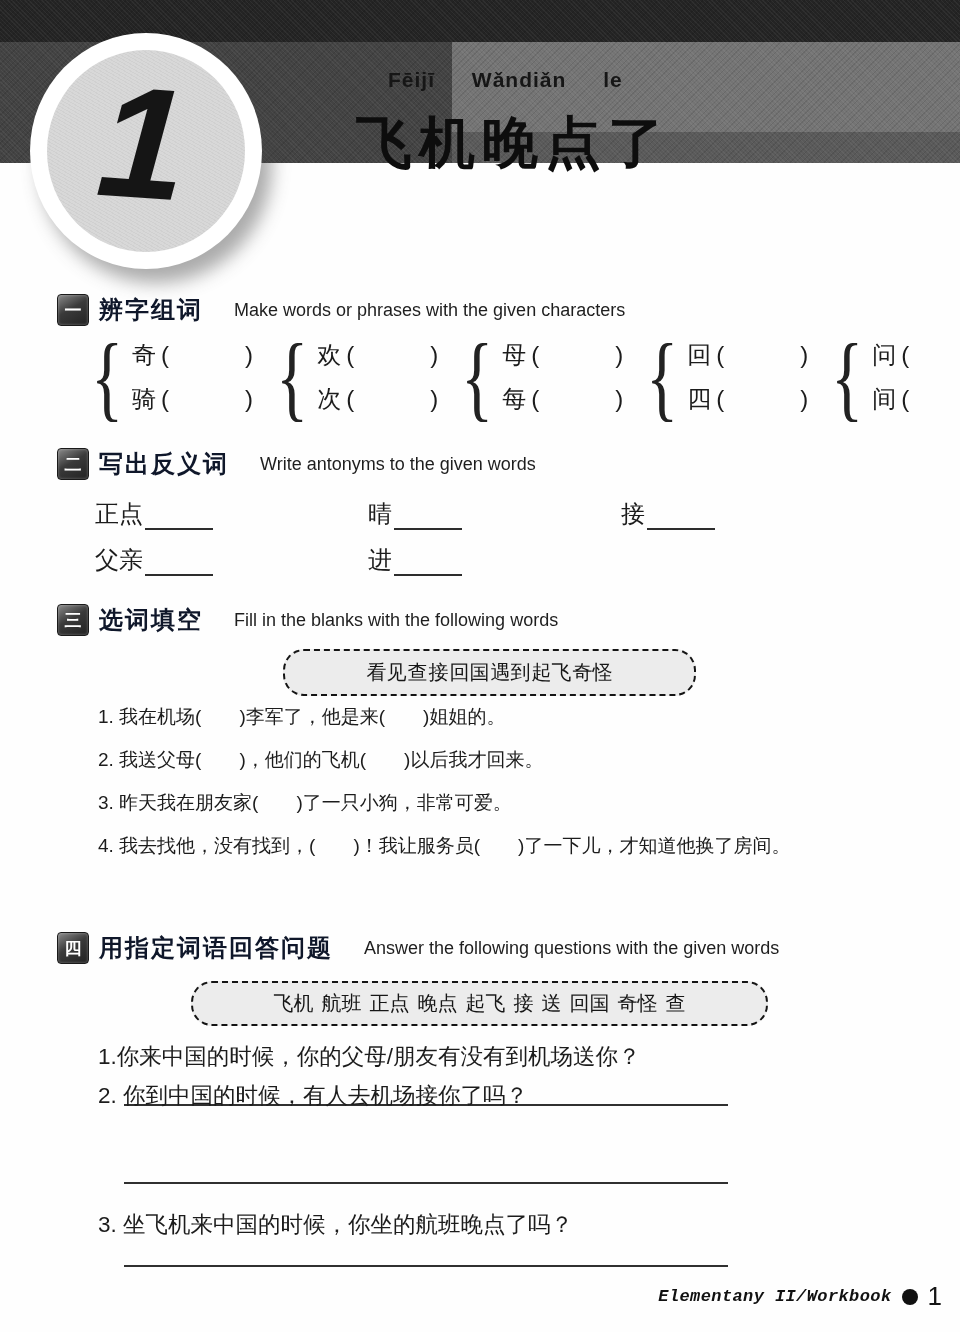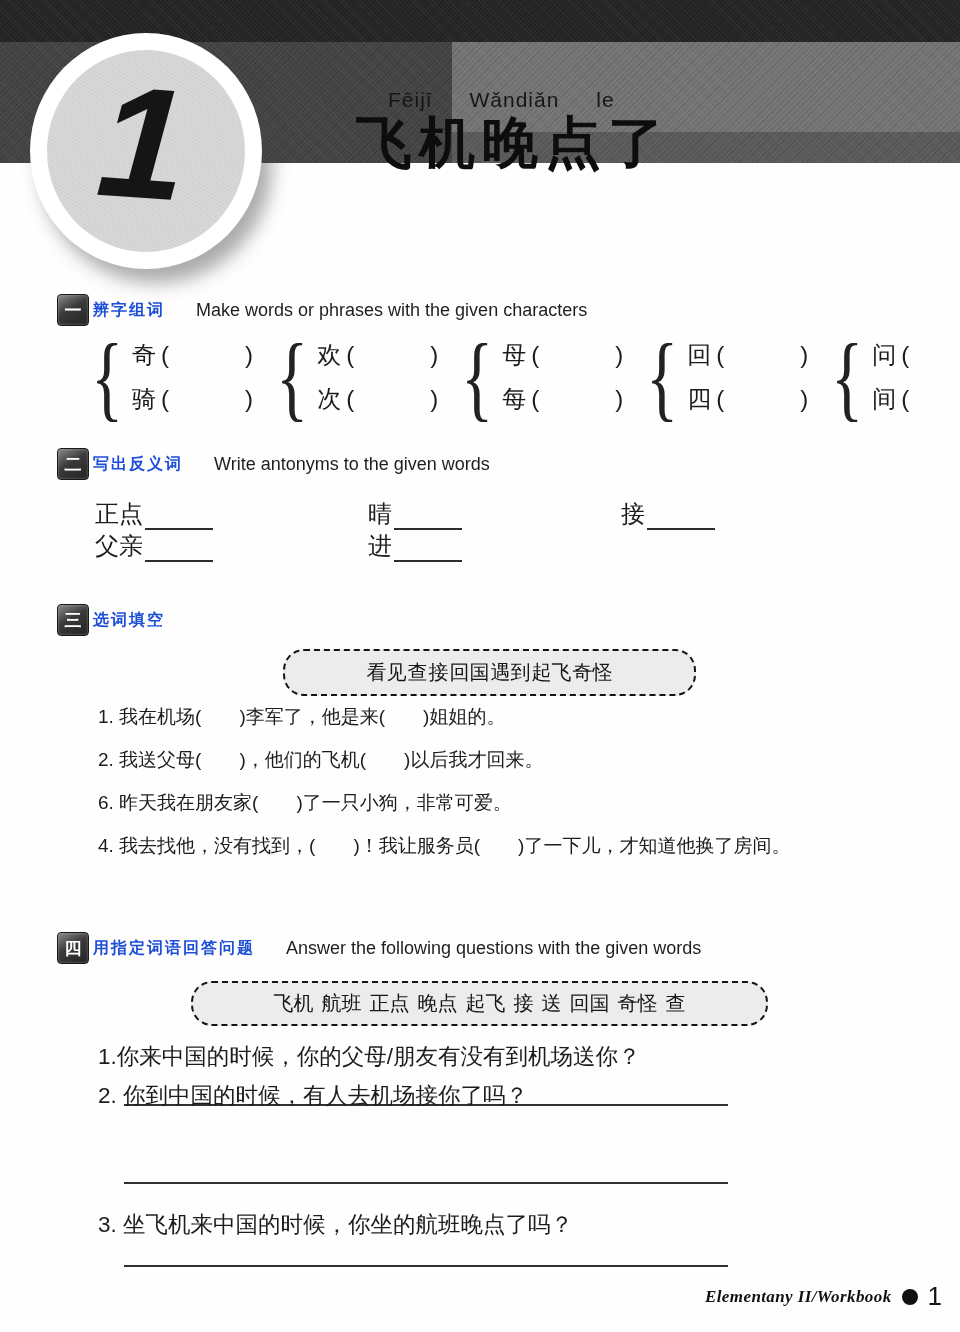--- a/index.html
+++ b/index.html
@@ -16,32 +16,32 @@
       repeating-linear-gradient(-45deg, rgba(0,0,0,0.10) 0 1px, transparent 1px 4px);}
 
   .badge{position:absolute;left:30px;top:33px;width:232px;height:236px;background:#ffffff;
          border-radius:50%;box-shadow:10px 14px 18px rgba(70,70,70,.45);}
   .badge-inner{position:absolute;inset:17px;background:#d8d8d8;border-radius:50%;
          display:flex;align-items:center;justify-content:center;
          background-image:repeating-linear-gradient(30deg, rgba(0,0,0,0.04) 0 1px, transparent 1px 3px);}
   .lesson-number{font-size:158px;line-height:1;font-weight:700;font-style:italic;
          color:#151515;transform:rotate(4deg) translate(-4px,-8px);}
 
-  .pinyin{position:absolute;left:388px;top:68px;font-size:21px;font-weight:400;color:#161616;
-          word-spacing:30px;letter-spacing:1px;margin-top:20px;}
+  .pinyin{position:absolute;left:388px;top:68px;font-size:21px;font-weight:700;color:#161616;
+          word-spacing:30px;letter-spacing:1px;}
   .lesson-title{position:absolute;left:356px;top:86px;font-size:56px;font-weight:900;
           letter-spacing:7px;color:#0d0d0d;margin-top:20px;}
 
   
   .sec-head{position:absolute;left:57px;display:flex;align-items:center;}
   .sec-icon{width:30px;height:30px;flex:0 0 30px;border-radius:4px;
             background:linear-gradient(150deg,#8a8a8a 0%,#3a3a3a 45%,#222 100%);
             border:1.5px solid #1a1a1a;color:#fff;display:flex;align-items:center;justify-content:center;
             font-size:17px;font-weight:700;box-shadow:inset 0 0 3px rgba(255,255,255,.35);}
-  .sec-title{margin-left:4px;font-size:16px;font-weight:700;letter-spacing:2px;color:#1d4ed8;}
+  .sec-title{margin-left:10px;font-size:24px;font-weight:700;letter-spacing:2px;color:#0f172a;}
   .sec-sub{margin-left:31px;font-size:18px;color:#1e1e1e;}
 
   
   .pairs{position:absolute;left:84px;top:334px;display:flex;gap:15px;}
   .pair{display:flex;align-items:center;}
   .brace{font-family:"Liberation Serif","DejaVu Serif",serif;font-size:96px;font-weight:400;
          line-height:86px;color:#222;transform:scaleX(.7);margin-right:2px;}
   .pair-col{display:flex;flex-direction:column;gap:12px;font-size:24px;}
   .pair-row{white-space:nowrap;}
   .paren{margin-left:5px;letter-spacing:1px;}
@@ -61,21 +61,21 @@
   .bank2{left:191px;top:981px;width:573px;height:41px;gap:8px;}
 
   
   .sentences{position:absolute;left:98px;top:701px;width:752px;font-size:19px;}
   .sentence{line-height:32px;margin-bottom:11px;padding-left:30px;text-indent:-30px;}
   .question{position:absolute;left:98px;font-size:22.5px;white-space:nowrap;}
   .answer-line{position:absolute;left:124px;width:604px;height:0;border-bottom:2.5px solid #303030;}
 
   
   .footer{position:absolute;top:1281px;right:18px;display:flex;align-items:center;gap:10px;}
-  .footer-text{font-family:Liberation Serif, serif;font-style:italic;
+  .footer-text{font-family:Liberation Mono, monospace;font-style:italic;
                font-weight:700;font-size:17px;letter-spacing:.4px;color:#111;}
   .footer-dot{width:16px;height:16px;border-radius:50%;background:#101010;}
   .footer-page{font-size:26px;color:#141414;}
 </style>
 </head>
 <body>
 
 <div class="page">
 
   <div class="band">
@@ -141,44 +141,45 @@
     <span class="sec-icon">二</span>
     <span class="sec-title">写出反义词</span>
     <span class="sec-sub">Write antonyms to the given words</span>
   </div>
 
   <div class="ant-row" style="top:498px;">
     <span class="ant-item"><span>正点</span><span class="blank"></span></span>
     <span class="ant-item"><span>晴</span><span class="blank"></span></span>
     <span class="ant-item"><span>接</span><span class="blank"></span></span>
   </div>
-  <div class="ant-row" style="top:530px;">
+  <div class="ant-row" style="top:544px;">
     <span class="ant-item"><span>父亲</span><span class="blank"></span></span>
     <span class="ant-item"><span>进</span><span class="blank"></span></span>
   </div>
 
   <div class="sec-head" style="top:604px;">
     <span class="sec-icon">三</span>
     <span class="sec-title">选词填空</span>
+    <span class="sec-sub">Fill in the blanks with the following words</span>
   </div>
 
   <div class="bank bank1">
     <span>看见</span>
     <span>查</span>
     <span>接</span>
     <span>回国</span>
     <span>遇到</span>
     <span>起飞</span>
     <span>奇怪</span>
   </div>
 
   <div class="sentences">
     <div class="sentence">1. 我在机场(　　)李军了，他是来(　　)姐姐的。</div>
     <div class="sentence">2. 我送父母(　　)，他们的飞机(　　)以后我才回来。</div>
-    <div class="sentence">6. 昨天我在朋友家(　　)了一只小狗，非常可爱。</div>
+    <div class="sentence">3. 昨天我在朋友家(　　)了一只小狗，非常可爱。</div>
     <div class="sentence">4. 我去找他，没有找到，(　　)！我让服务员(　　)了一下儿，才知道他换了房间。</div>
   </div>
 
   <div class="sec-head" style="top:932px;">
     <span class="sec-icon">四</span>
     <span class="sec-title">用指定词语回答问题</span>
     <span class="sec-sub">Answer the following questions with the given words</span>
   </div>
 
   <div class="bank bank2">

